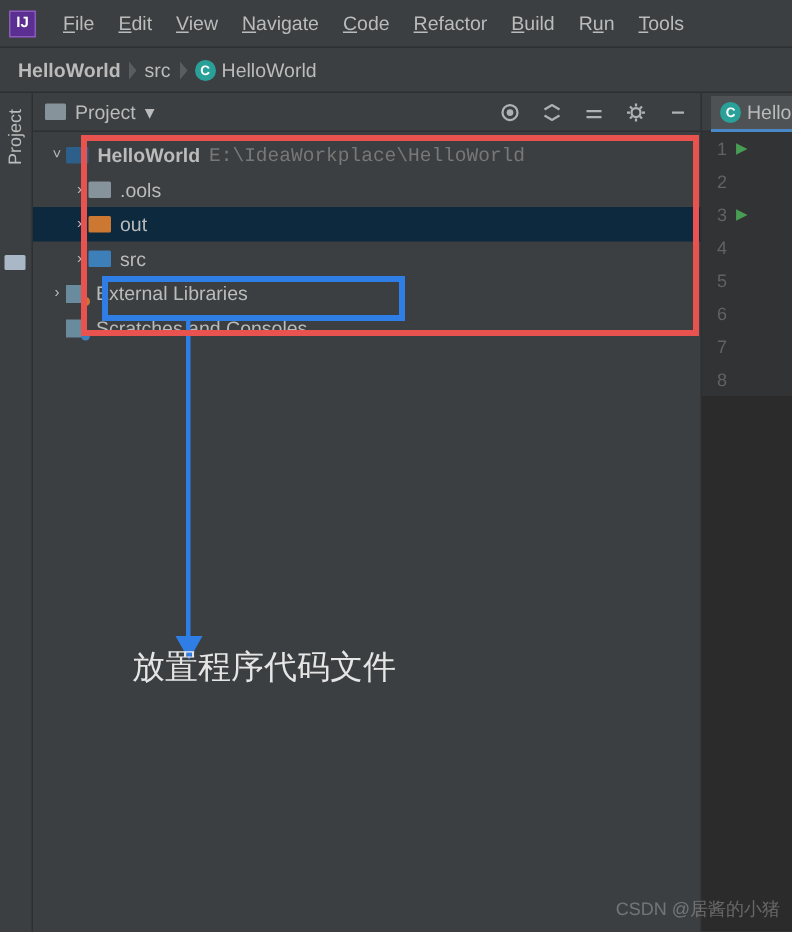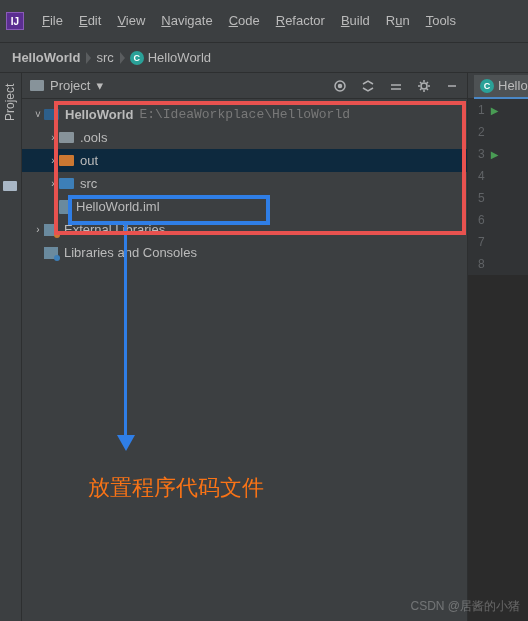--- a/index.html
+++ b/index.html
@@ -9,21 +9,21 @@
       color: #bbbbbb;
       width: 528px;
       height: 621px;
       overflow: hidden;
       font-size: 13px;
       position: relative;
     }
     .menubar {
       display: flex;
       align-items: center;
-      height: 43px;
+      height: 32px;
       background: #3c3f41;
       border-bottom: 1px solid #2d2f30;
       padding-left: 6px;
     }
     .app-logo {
       width: 18px; height: 18px;
       background: #5b2e91;
       border: 1px solid #8a5bb8;
       display: flex;
       align-items: center;
@@ -231,23 +231,23 @@
       top: 362px;
       left: 95px;
       width: 0; height: 0;
       border-left: 9px solid transparent;
       border-right: 9px solid transparent;
       border-top: 16px solid #2f7ee6;
       z-index: 4;
     }
     .annotation {
       position: absolute;
-      top: 400px;
+      top: 368px;
       left: 66px;
-      color: #f97316;
+      color: #e5e5e5;
       font-size: 22px;
       font-family: Liberation Sans, sans-serif;
       z-index: 4;
     }
     .editor-pane {
       width: 60px;
       background: #2b2b2b;
       display: flex;
       flex-direction: column;
     }
@@ -375,34 +375,29 @@
       <div class="tree-row indent-1 selected">
         <span class="arrow">›</span>
         <div class="folder-icon orange"></div>
         <span>out</span>
       </div>
       <div class="tree-row indent-1">
         <span class="arrow">›</span>
         <div class="folder-icon blue"></div>
         <span>src</span>
       </div>
-      <div class="tree-row indent-1">
-        <span class="arrow blank">›</span>
-        <div class="file-icon"></div>
-        <span>HelloWorld.iml</span>
-      </div>
       <div class="tree-row">
         <span class="arrow">›</span>
         <div class="lib-icon"></div>
         <span>External Libraries</span>
       </div>
       <div class="tree-row">
         <span class="arrow blank">›</span>
         <div class="scratch-icon"></div>
-        <span>Libraries and Consoles</span>
+        <span>Scratches and Consoles</span>
       </div>
     </div>
 
     <div class="red-box"></div>
     <div class="blue-box"></div>
     <div class="arrow-line"></div>
     <div class="arrow-head"></div>
     <div class="annotation">放置程序代码文件</div>
   </div>
 

